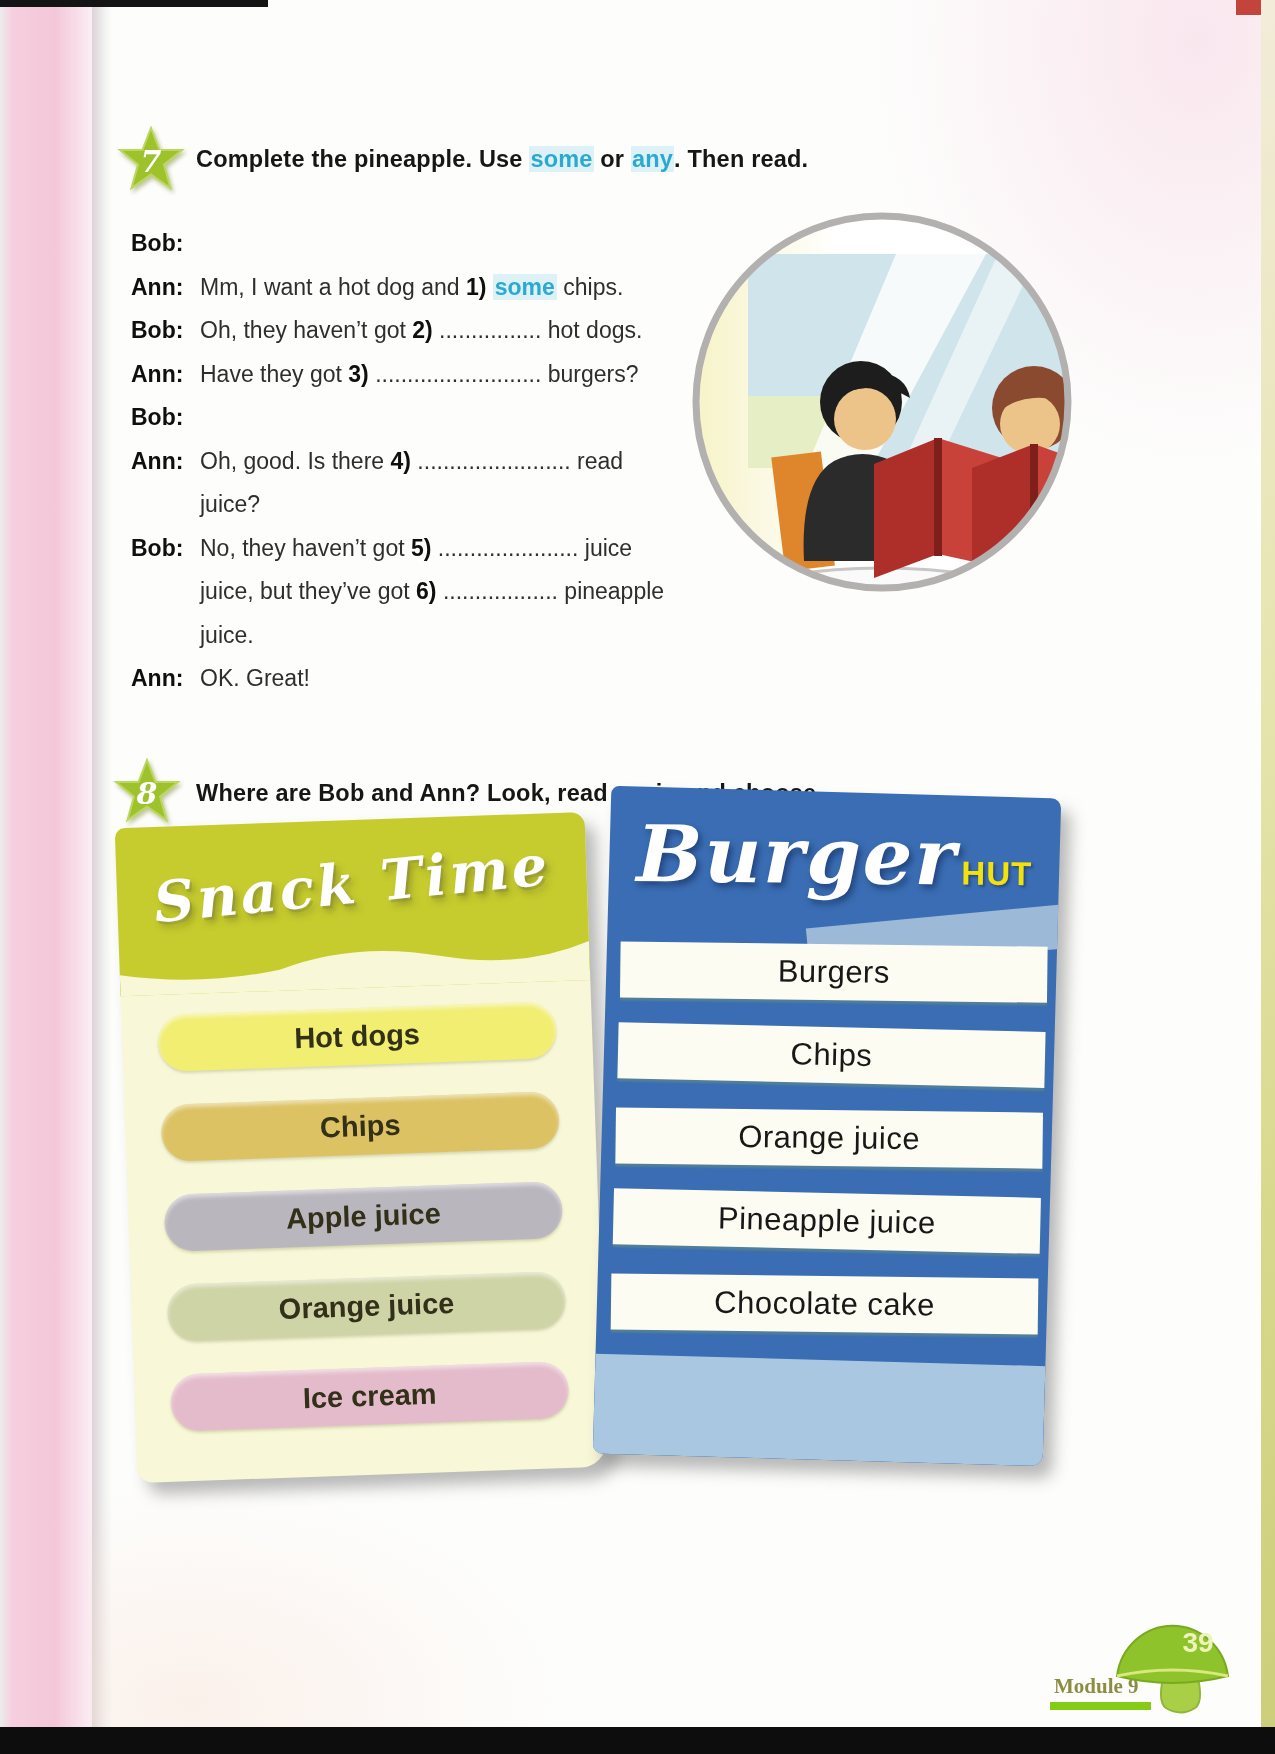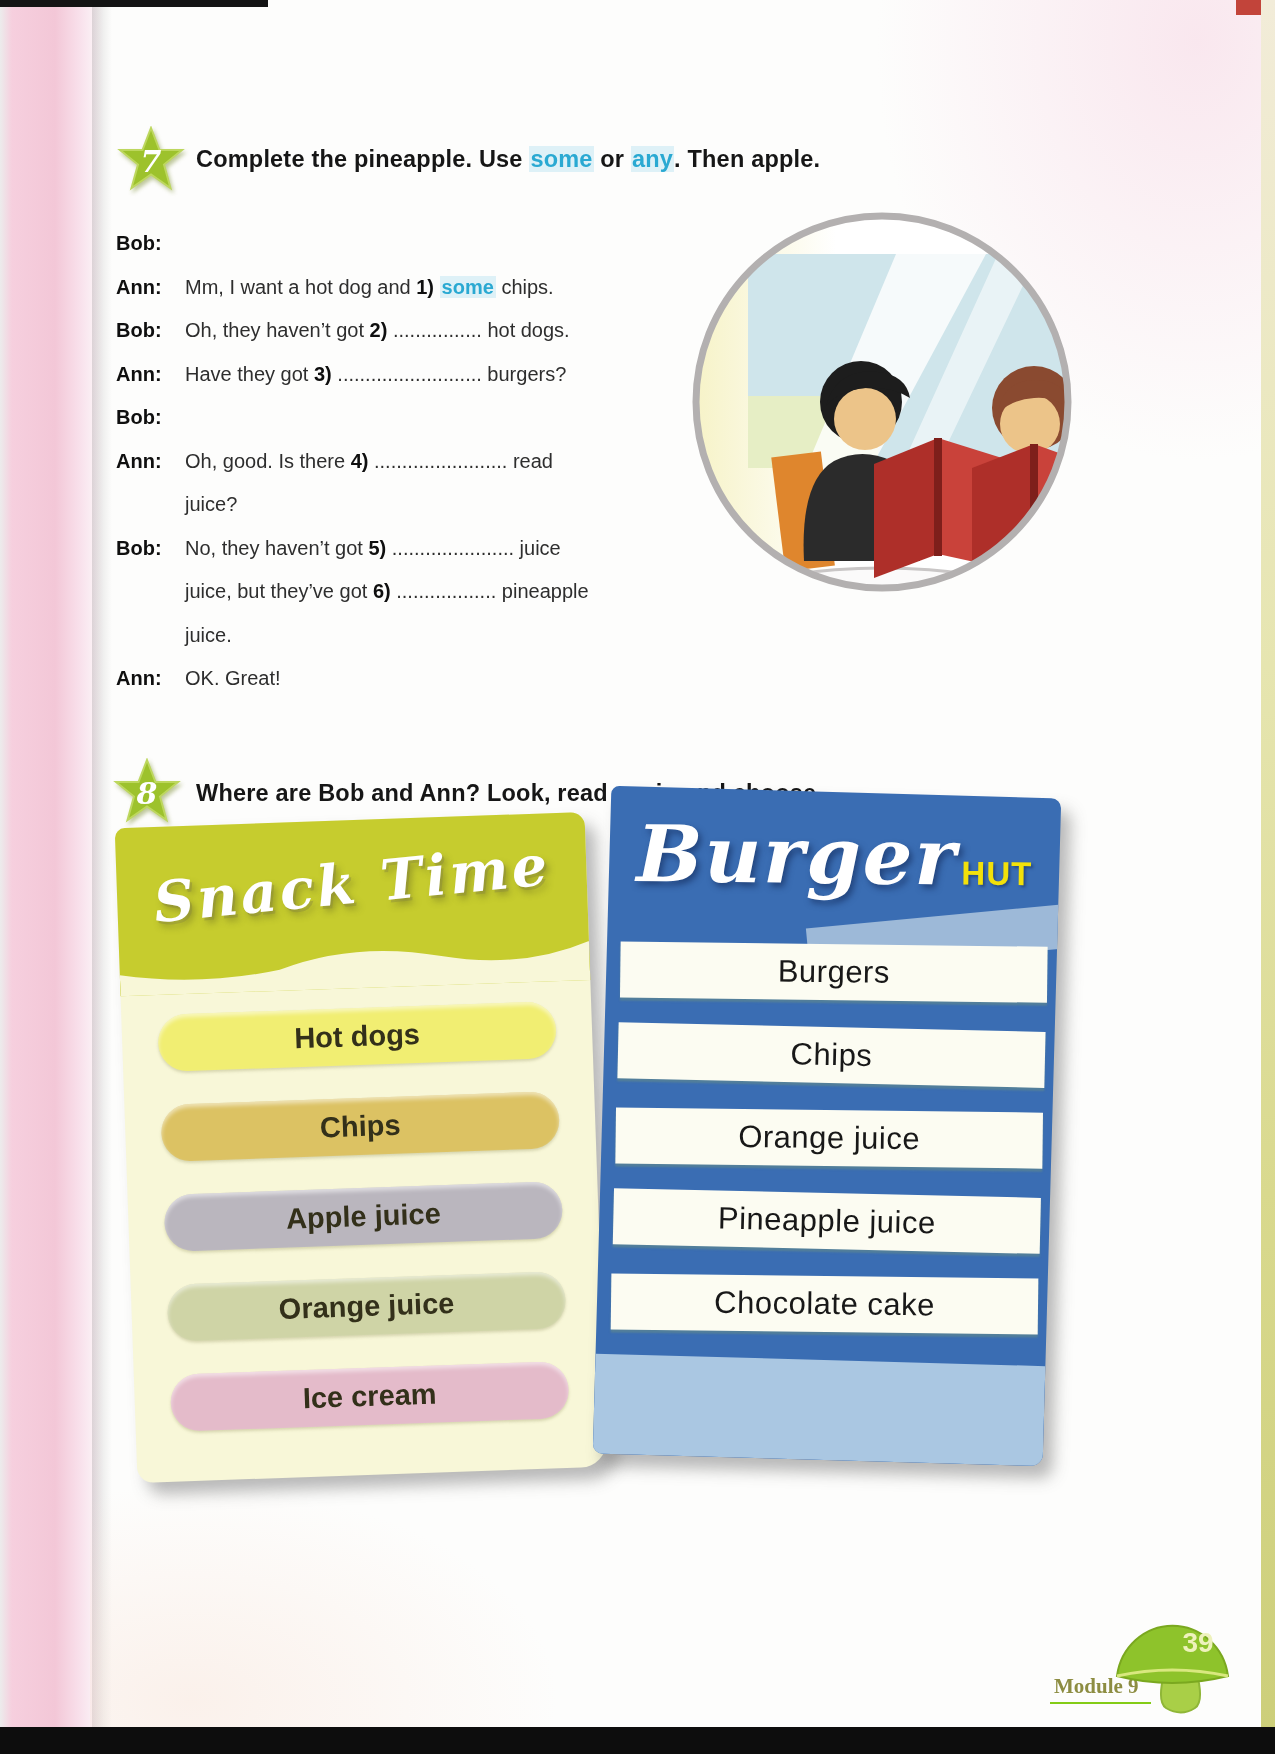--- a/index.html
+++ b/index.html
@@ -27,21 +27,21 @@
 
   
   .star{width:70px;height:70px;filter:drop-shadow(2px 3px 2px rgba(110,130,30,.45));}
   .star text{font-family:"DejaVu Serif",serif;}
 
   
   .ex-heading{font-size:23.5px;font-weight:bold;color:#161616;letter-spacing:.2px;white-space:nowrap;}
   .hl{color:#2aa9d2;background:#def1f7;padding:0 1px;}
 
   
-  .dialogue{left:116px;top:222px;width:600px;font-size:20px;line-height:43.5px;color:#2e2e2e;}
+  .dialogue{left:131px;top:222px;width:600px;font-size:23px;line-height:43.5px;color:#2e2e2e;}
   .dlg-row{display:grid;grid-template-columns:69px 1fr;}
   .spk{font-weight:bold;color:#0f0f0f;}
   .seg-b{font-weight:bold;color:#0f0f0f;}
   .seg-c{font-weight:bold;color:#2aa9d2;background:#def1f7;padding:0 2px;}
 
   
   .illo{left:686px;top:206px;width:392px;height:392px;}
 
   
   .snack-card{left:126px;top:820px;width:470px;height:655px;background:#f8f7d8;
@@ -74,21 +74,21 @@
     letter-spacing:1px;text-shadow:2px 2px 3px rgba(15,35,80,.5);}
   .burger-items{position:absolute;left:14px;right:9px;top:152px;display:flex;flex-direction:column;gap:27px;}
   .bar{height:56px;background:#fcfcf2;display:flex;align-items:center;justify-content:center;
     font-size:31px;color:#181818;letter-spacing:.5px;
     box-shadow:0 3px 2px rgba(130,160,110,.35);}
   .bar:nth-child(odd){transform:rotate(-.9deg);}
   .bar:nth-child(even){transform:rotate(-.3deg);}
 
   
   .module-label{left:1050px;top:1672px;font-family:"Liberation Serif",serif;font-weight:bold;
-    font-size:21px;color:#8d8d42;border-bottom:2px solid #84cc16;padding:2px 12px 3px 4px;
+    font-size:21px;color:#8d8d42;border-bottom:8px solid #84cc16;padding:2px 12px 3px 4px;
     text-shadow:1px 1px 0 rgba(255,255,255,.8);text-align:center;}
   .mushroom{left:1112px;top:1606px;width:120px;height:110px;}
 </style>
 </head>
 <body>
 
 <div id="page">
 
   <div class="abs gutter"></div>
   <div class="abs gutter-shadow"></div>
@@ -97,21 +97,21 @@
   <div class="abs top-strip"></div>
   <div class="abs top-right-red"></div>
   <div class="abs right-strip"></div>
   <div class="abs bottom-strip"></div>
 
   <svg class="abs star" style="left:116px;top:126px;" viewBox="0 0 70 70">
     <polygon points="35,2 43.5,24 66,24 48,38.5 54.5,62 35,48.5 15.5,62 22,38.5 4,24 26.5,24" fill="#9dc22c" stroke="#bdd75e" stroke-width="2"></polygon>
     <text x="35" y="46" text-anchor="middle" font-size="30" font-style="italic" font-weight="bold" fill="#ffffff">7</text>
   </svg>
   <div class="abs ex-heading" style="left:196px;top:146px;">
-    <span>Complete the pineapple. Use </span><span class="hl">some</span><span> or </span><span class="hl">any</span><span>. Then apple.</span>
+    <span>Complete the pineapple. Use </span><span class="hl">some</span><span> or </span><span class="hl">any</span><span>. Then read.</span>
   </div>
 
   <div class="abs dialogue">
     <div class="dlg-row">
       <span class="spk">Bob:</span>
     </div>
 
     <div class="dlg-row">
       <span class="spk">Ann:</span>
       <span class="txt"><span class="seg-p">Mm, I want a hot dog and </span><span class="seg-b">1) </span><span class="seg-c">some</span><span class="seg-p"> chips.</span></span>

